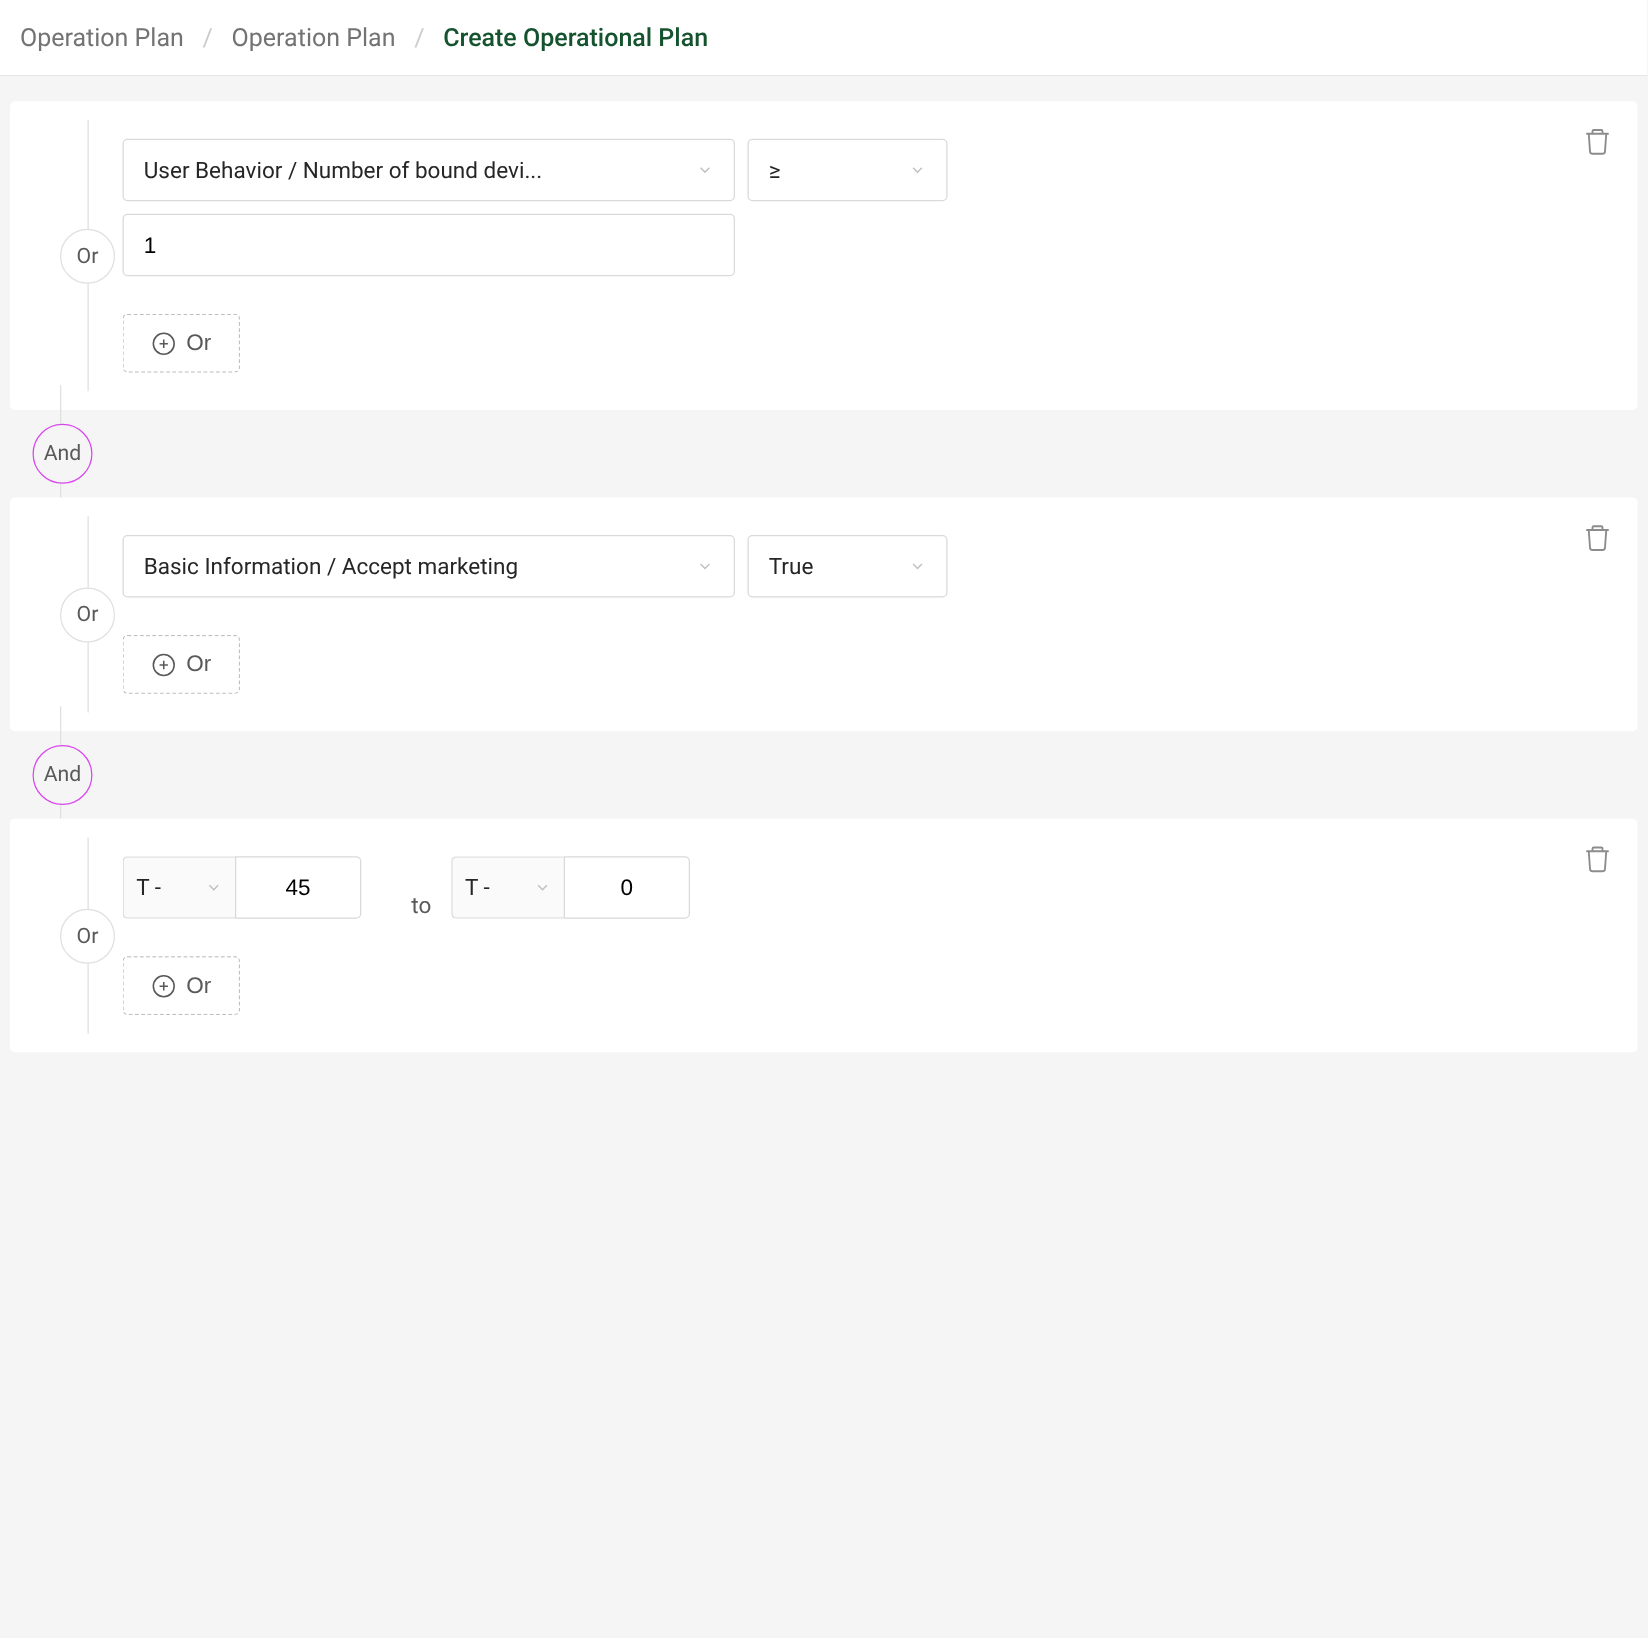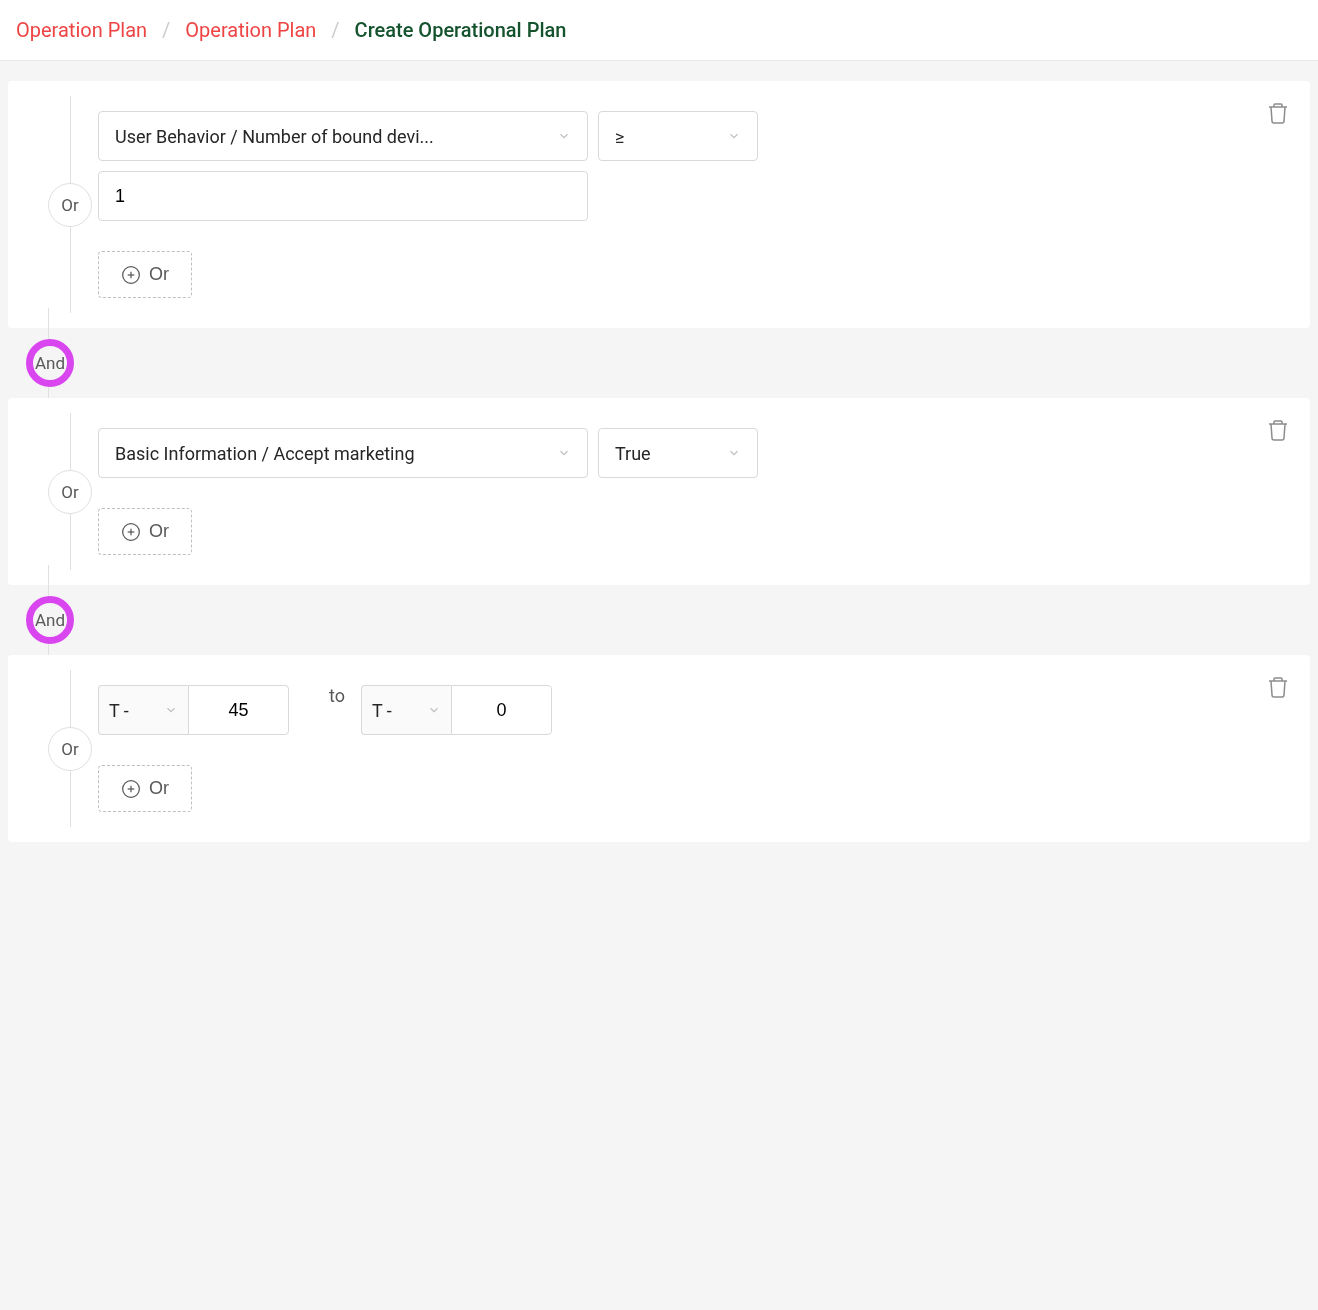--- a/index.html
+++ b/index.html
@@ -8,21 +8,21 @@
       font-size: 18px;
       color: #333;
       background: #f5f5f5;
     }
     .breadcrumb {
       padding: 18px 16px;
       background: #fff;
       border-bottom: 1px solid #e8e8e8;
       font-size: 20px;
     }
-    .breadcrumb a { color: #ef4444; text-decoration: none; }
+    .breadcrumb a { color: #737373; text-decoration: none; }
     .breadcrumb .sep { color: #ccc; margin: 0 10px; }
     .breadcrumb .current { color: #14532d; font-weight: 500; }
 
     .container { padding: 0 8px; }
 
     .group-block {
       background: #fff;
       border-radius: 4px;
       position: relative;
       padding: 30px 30px 30px 90px;
@@ -70,21 +70,21 @@
     }
     .and-connector .and-badge {
       position: absolute;
       left: 18px;
       top: 50%;
       transform: translateY(-50%);
       width: 48px;
       height: 48px;
       border-radius: 50%;
       background: #f5f5f5;
-      border: 7px solid #d946ef;
+      border: 1px solid #d946ef;
       display: flex;
       align-items: center;
       justify-content: center;
       font-size: 17px;
       color: #595959;
     }
 
     .delete-btn {
       position: absolute;
       right: 20px;
@@ -92,21 +92,21 @@
       width: 24px;
       height: 24px;
       cursor: pointer;
       color: #8c8c8c;
     }
 
     .row {
       display: flex;
       gap: 10px;
       margin-bottom: 10px;
-      align-items: flex-start;
+      align-items: flex-end;
     }
 
     .select {
       display: flex;
       align-items: center;
       justify-content: space-between;
       border: 1px solid #d9d9d9;
       border-radius: 4px;
       padding: 12px 16px;
       background: #fff;

